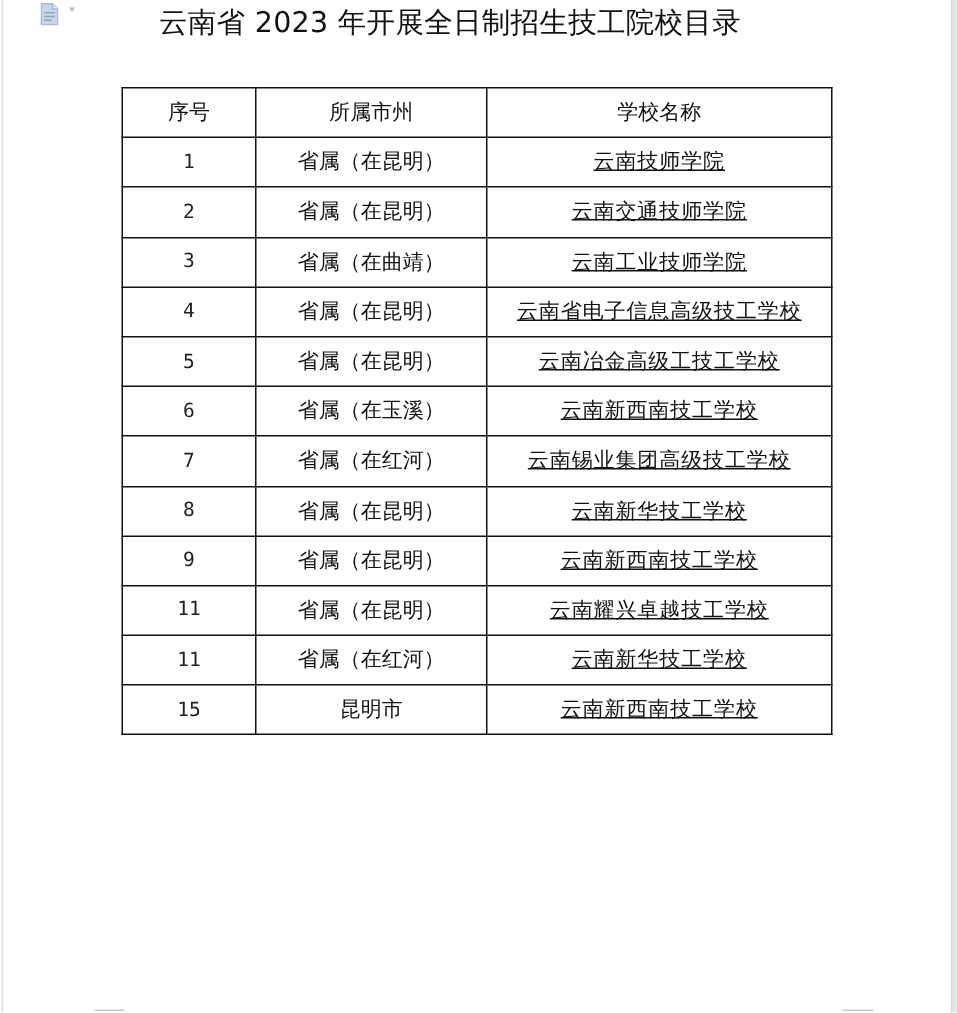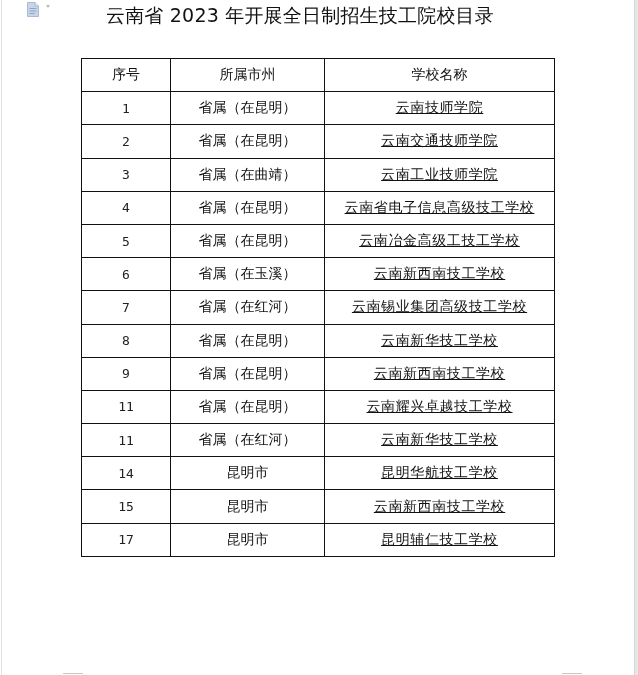--- a/index.html
+++ b/index.html
@@ -167,31 +167,21 @@
       <td class="num">11</td>
       <td>省属（在昆明）</td>
       <td class="name">云南耀兴卓越技工学校</td>
     </tr>
     <tr>
       <td class="num">11</td>
       <td>省属（在红河）</td>
       <td class="name">云南新华技工学校</td>
     </tr>
     <tr>
-      <td class="num">14</td>
-      <td>昆明市</td>
-      <td class="name">昆明华航技工学校</td>
-    </tr>
-    <tr>
       <td class="num">15</td>
       <td>昆明市</td>
       <td class="name">云南新西南技工学校</td>
-    </tr>
-    <tr>
-      <td class="num">17</td>
-      <td>昆明市</td>
-      <td class="name">昆明辅仁技工学校</td>
     </tr>
   </tbody>
 </table>
 
 <div class="corner-mark" style="left:63px; top:673px; width:20px;"></div>
 <div class="corner-mark" style="left:562px; top:673px; width:20px;"></div>
 
 </body></html>

